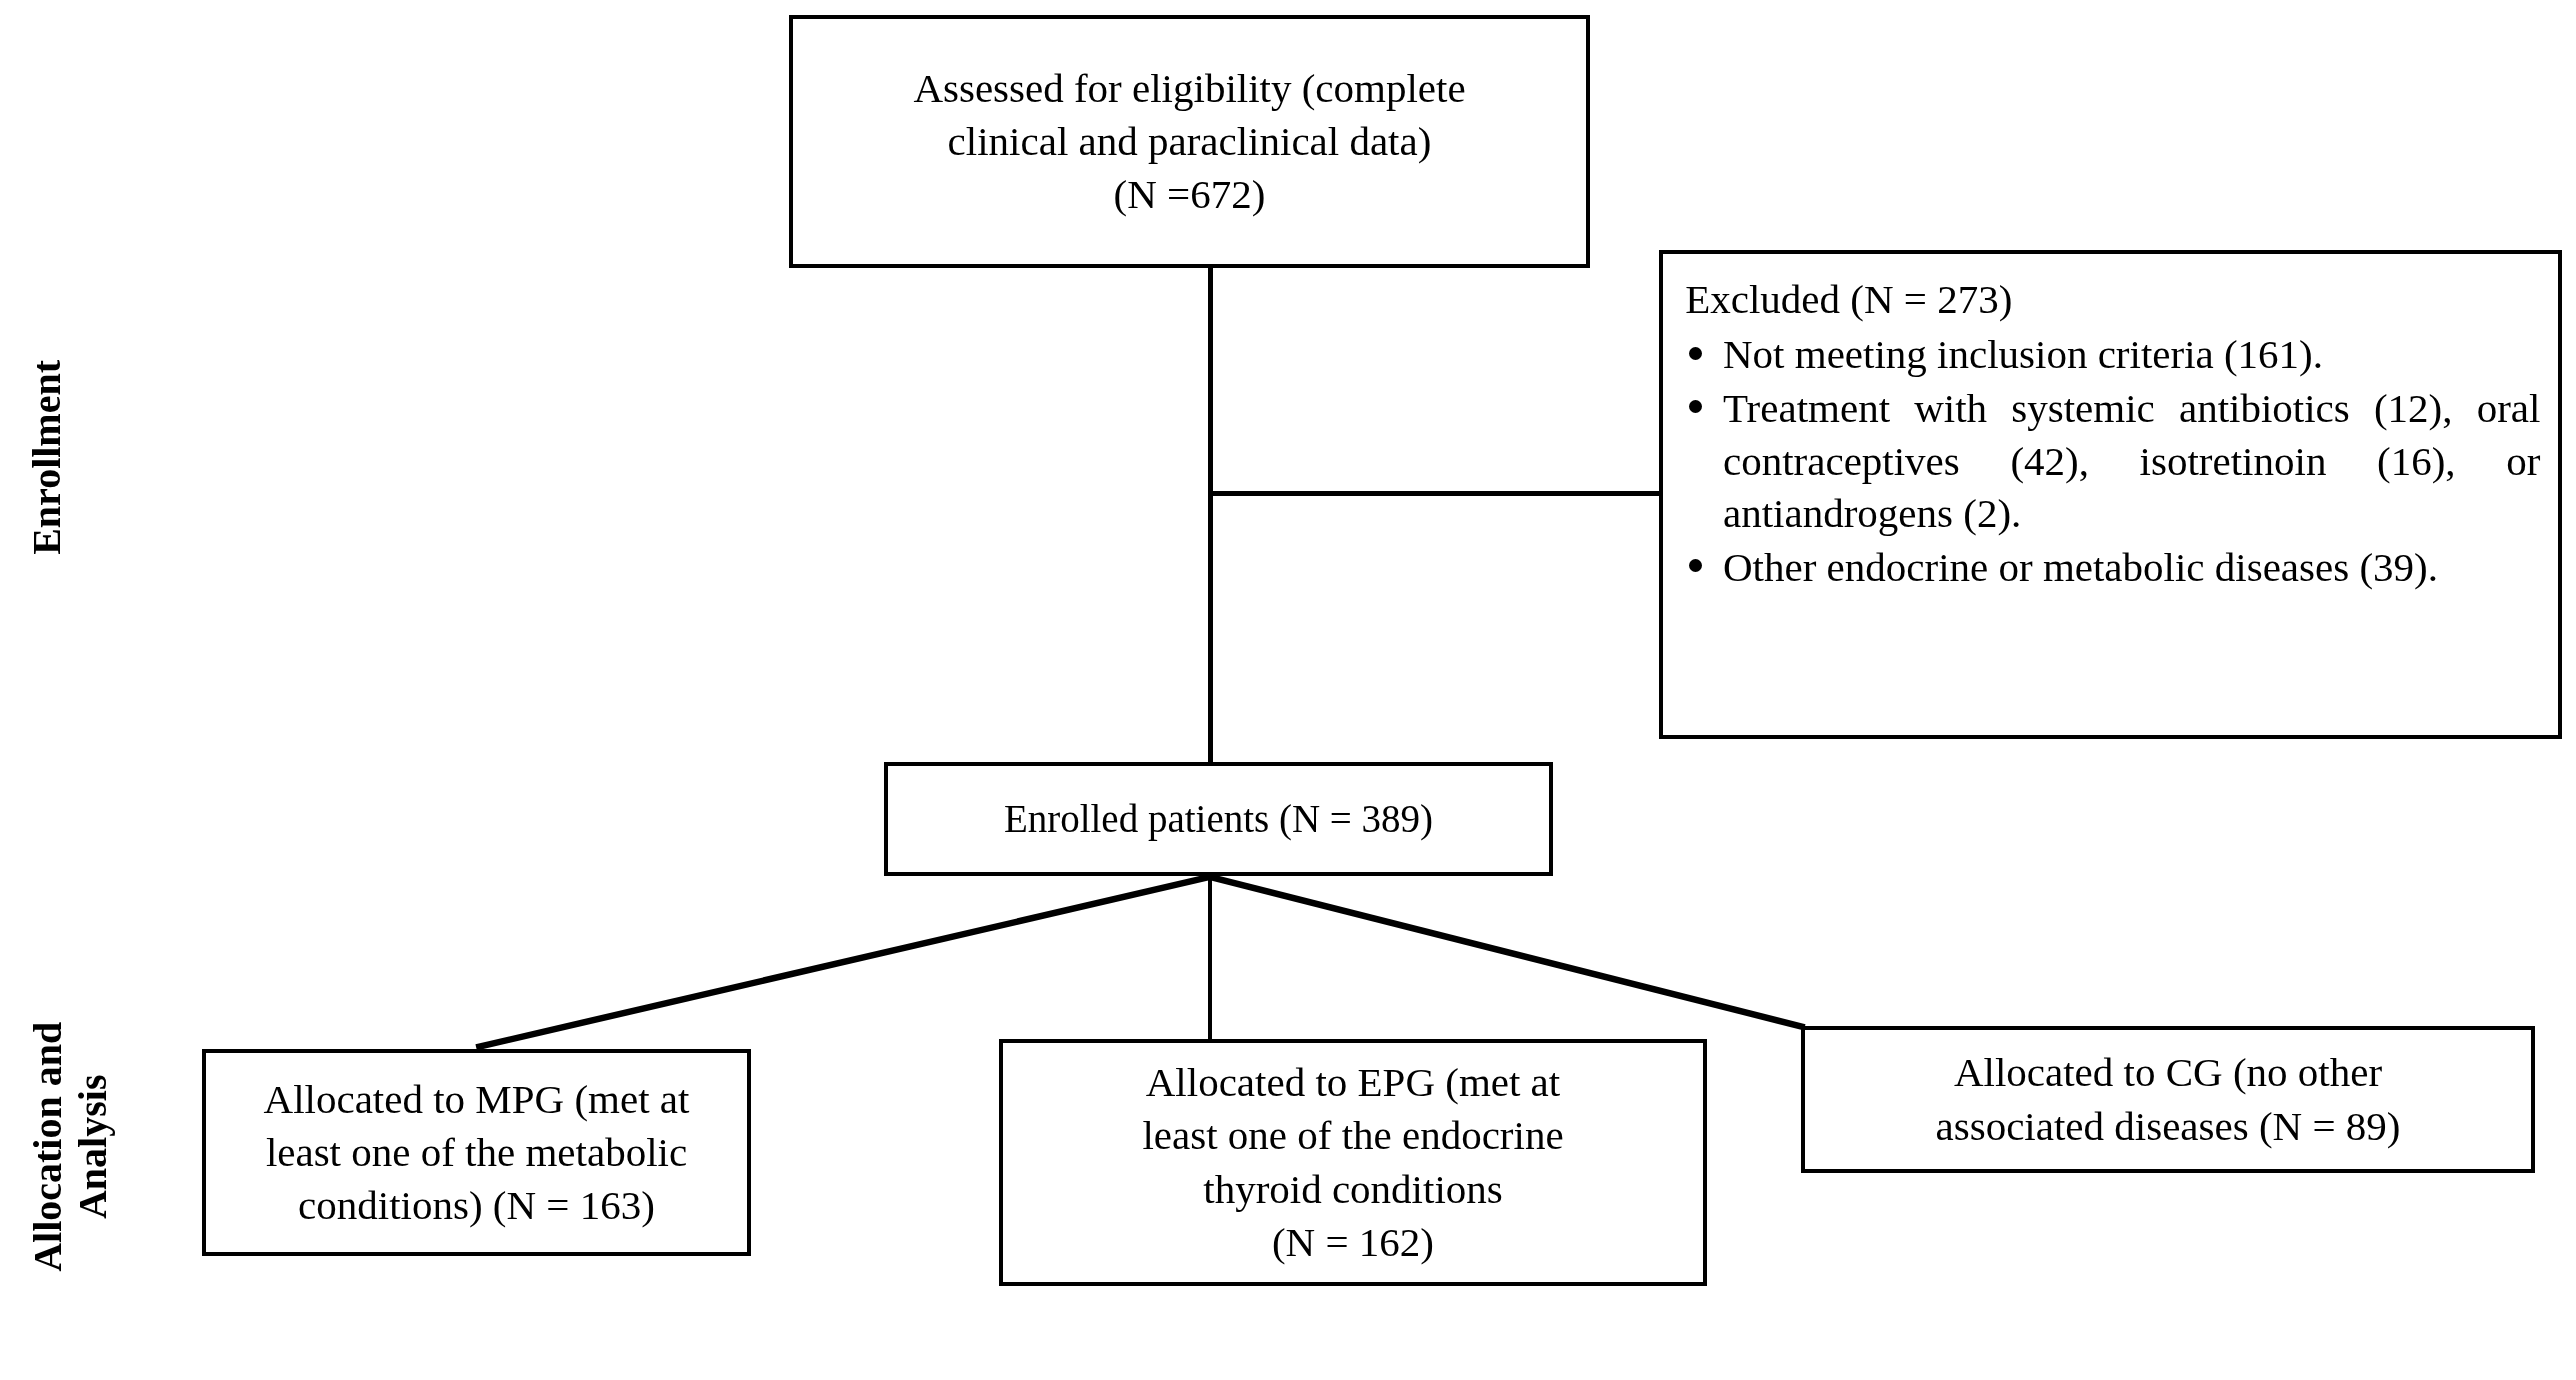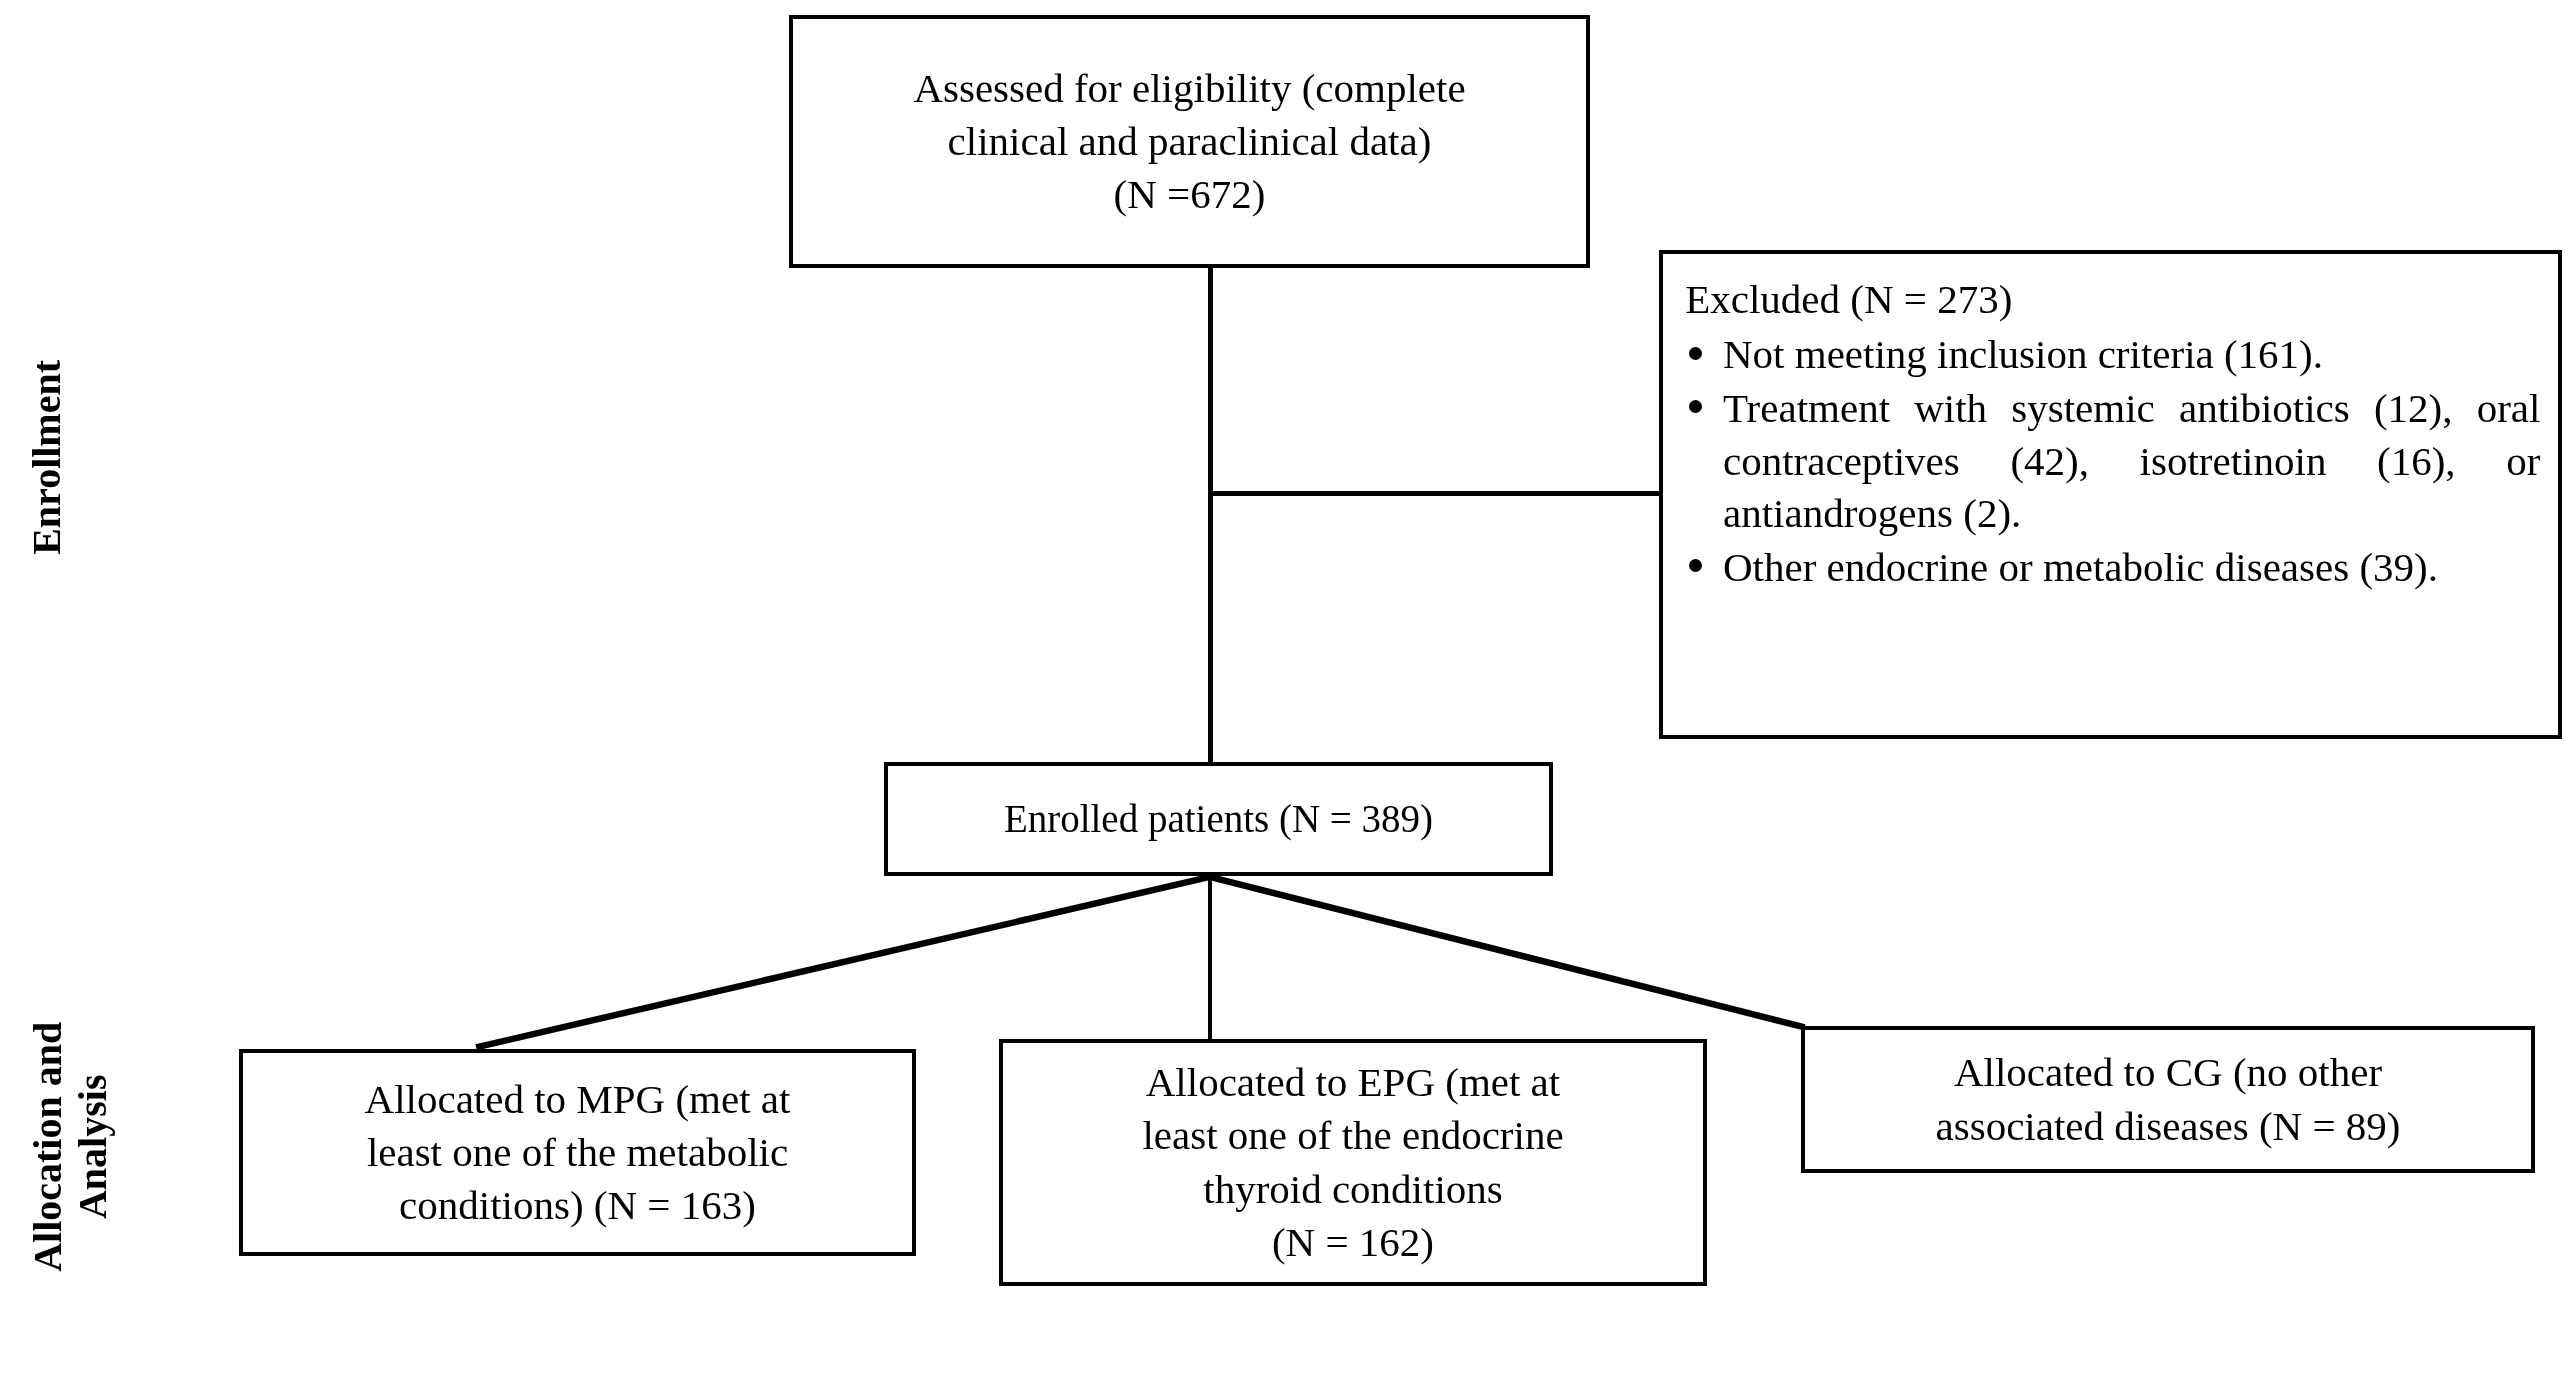--- a/index.html
+++ b/index.html
@@ -81,23 +81,22 @@
   }
 
   #node-enrolled {
     left: 884px; top: 762px;
     width: 669px; height: 114px;
     font-size: 39px;
   }
 
   #node-mpg {
     left: 202px; top: 1049px;
-    width: 677px; height: 207px;
-    font-size: 41px;
-    margin-left: 37px;
+    width: 549px; height: 207px;
+    font-size: 41px;
   }
   #node-epg {
     left: 999px; top: 1039px;
     width: 708px; height: 247px;
     font-size: 41px;
   }
   #node-cg {
     left: 1801px; top: 1026px;
     width: 734px; height: 147px;
     font-size: 41px;

